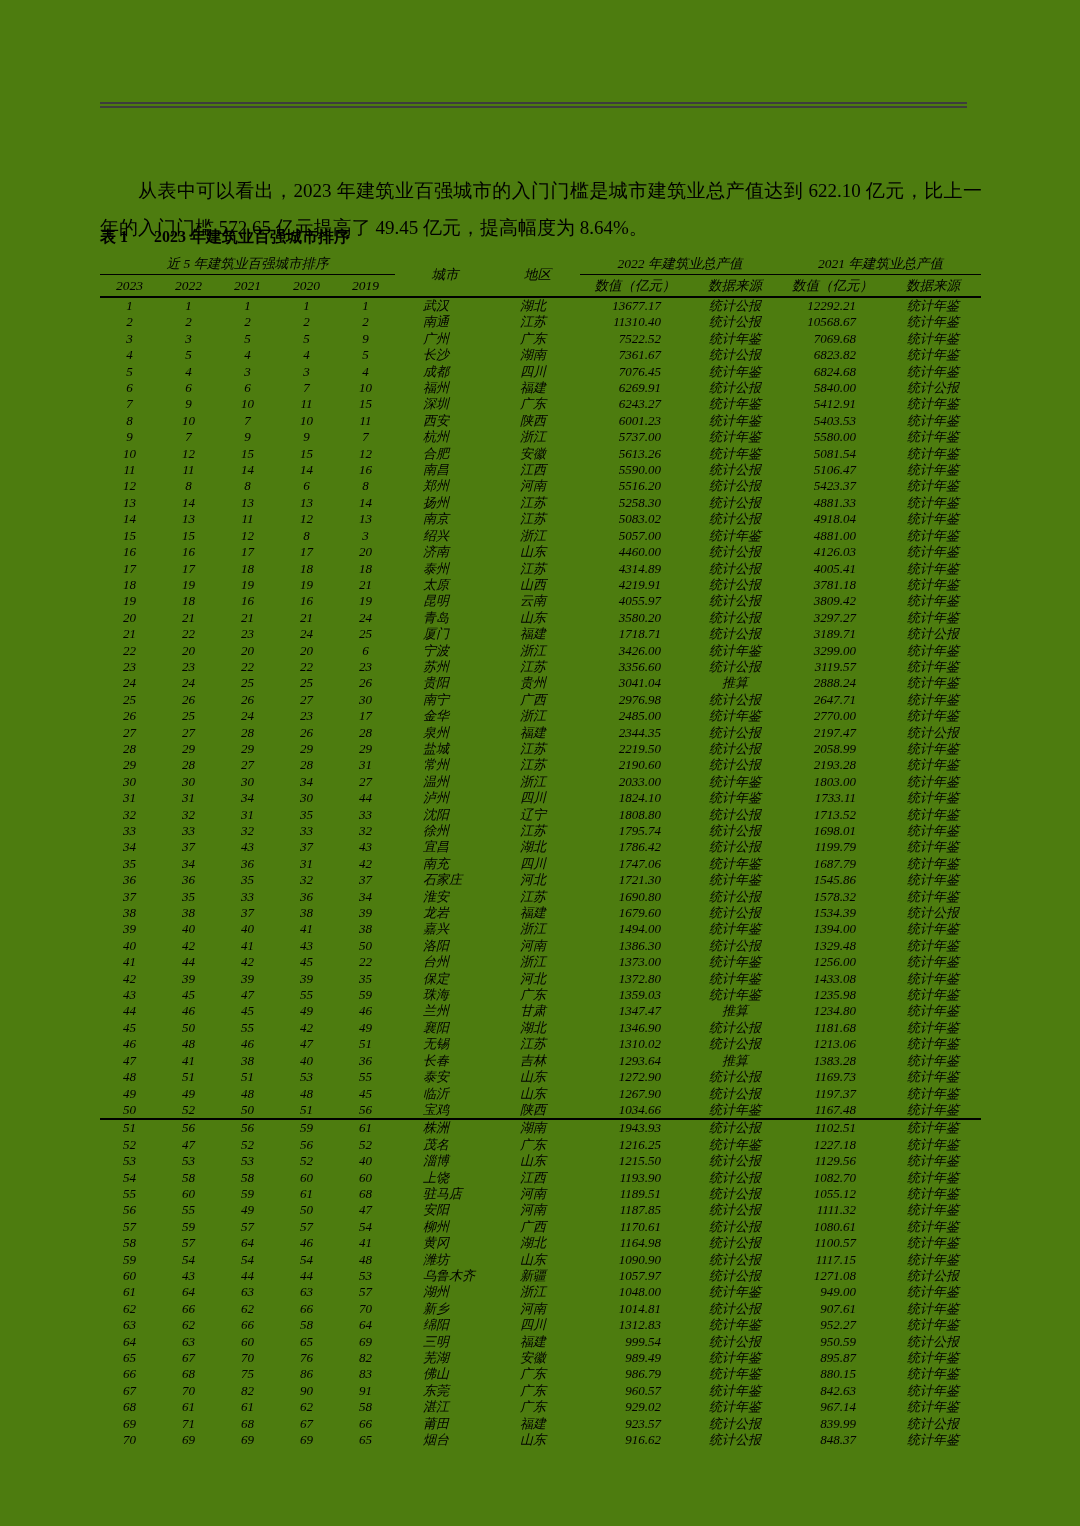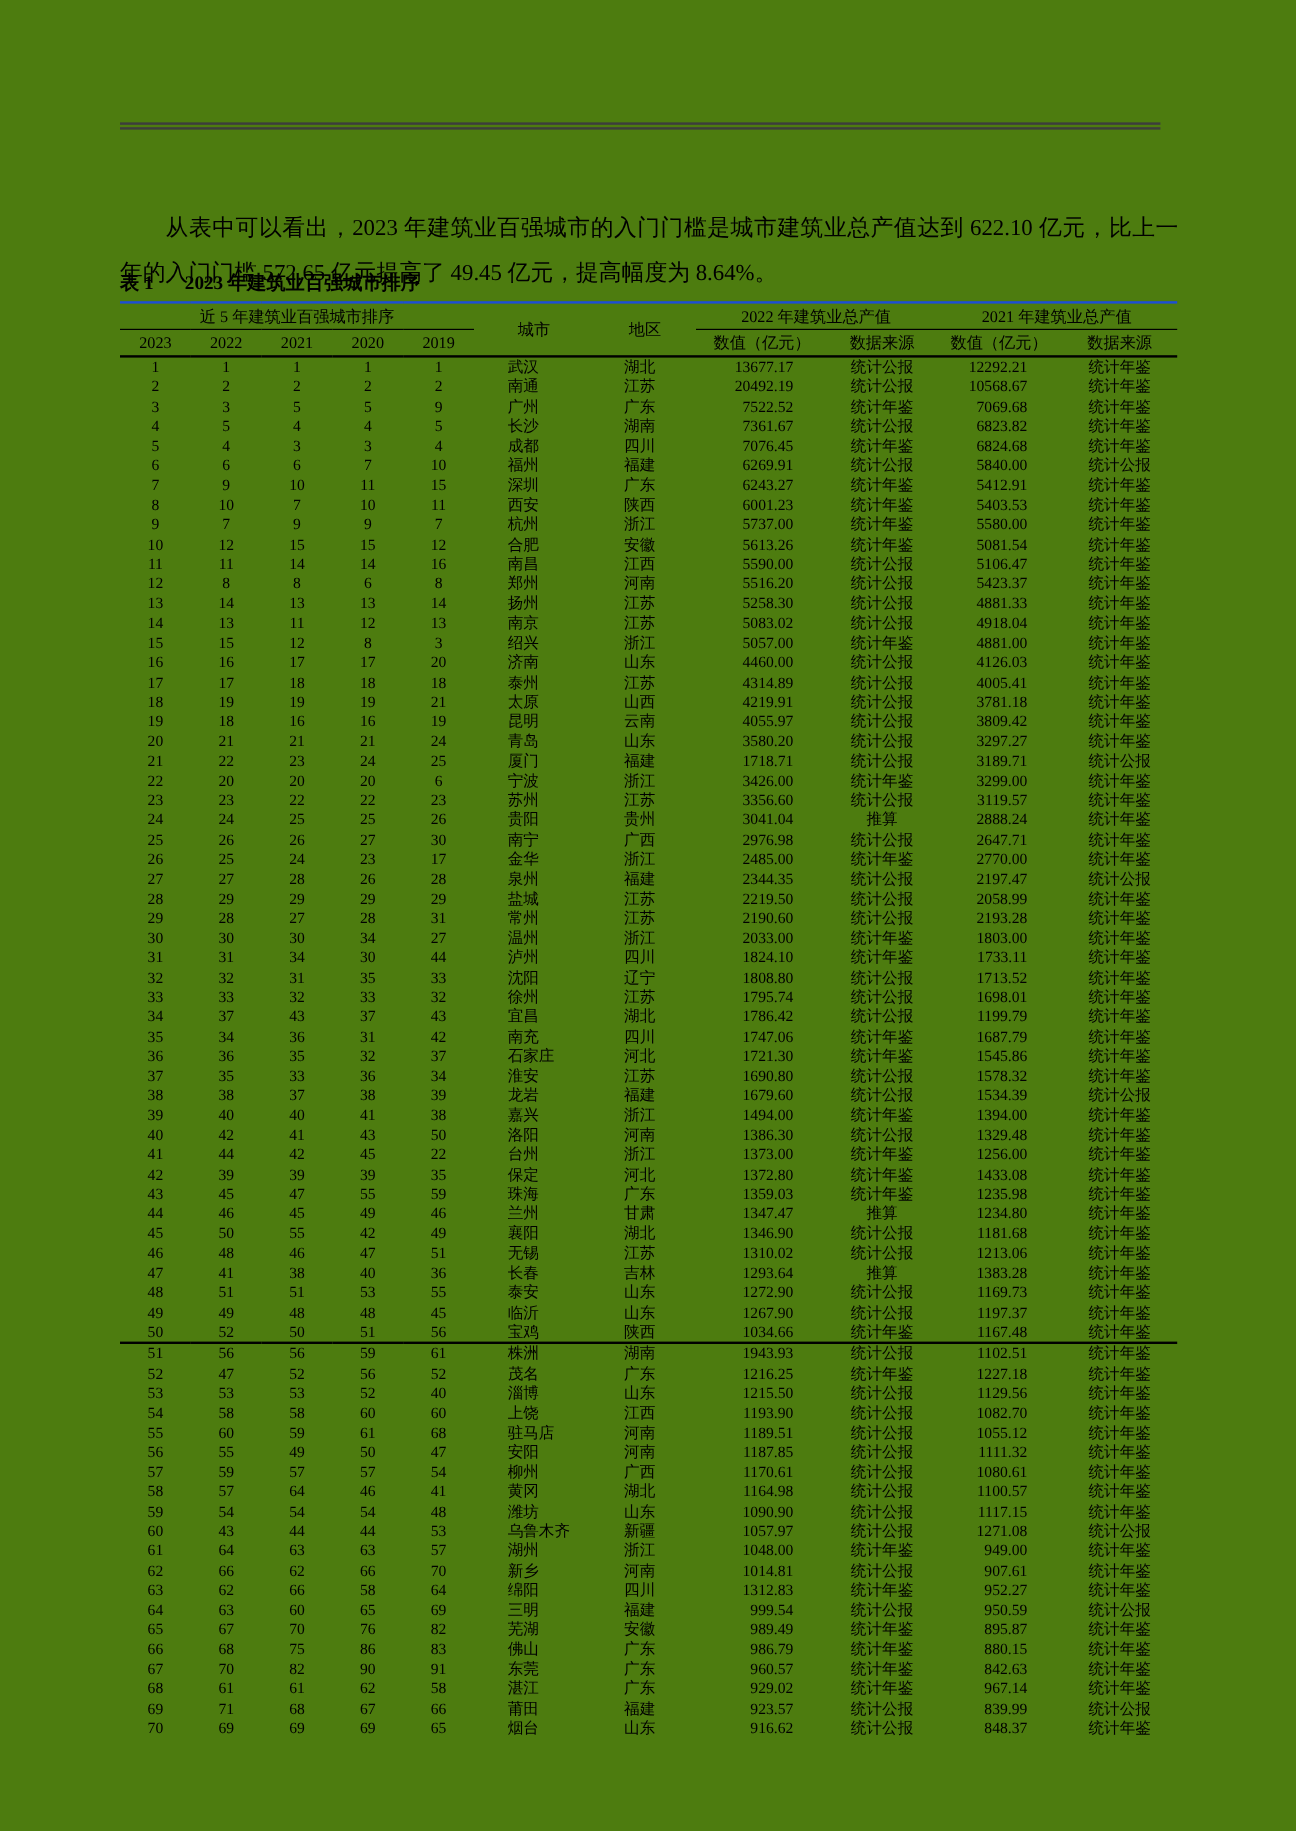--- a/index.html
+++ b/index.html
@@ -17,21 +17,21 @@
     font-size:19px; line-height:37px; text-align:justify; text-indent:2em;
   }
   .caption {
     position:absolute; left:100px; top:227px; width:881px;
     text-align:left; font-weight:bold; font-size:16px; line-height:20px;
   }
   .caption .cap-label { margin-right:26px; }
   .table-wrap { position:absolute; left:100px; top:251px; width:881px; }
   table {
     border-collapse:collapse; table-layout:fixed; width:881px;
-    font-size:13px; border-top:2px solid #1d4ed8;
+    font-size:13px; border-top:2px solid #4d7c0f;font-style:italic;
   }
   col.c-rank   { width:59px; }
   col.c-city   { width:100px; }
   col.c-region { width:85px; }
   col.c-val22  { width:110px; }
   col.c-src22  { width:90px; }
   col.c-val21  { width:105px; }
   col.c-src21  { width:96px; }
   thead th {
     font-weight:normal; font-size:13.5px; padding:0; height:21px;
@@ -113,21 +113,21 @@
             <td class="src">统计年鉴</td>
           </tr>
           <tr>
             <td class="rank">2</td>
             <td class="rank">2</td>
             <td class="rank">2</td>
             <td class="rank">2</td>
             <td class="rank">2</td>
             <td class="city">南通</td>
             <td class="region">江苏</td>
-            <td class="num">20492.19</td>
+            <td class="num">11310.40</td>
             <td class="src">统计公报</td>
             <td class="num">10568.67</td>
             <td class="src">统计年鉴</td>
           </tr>
           <tr>
             <td class="rank">3</td>
             <td class="rank">3</td>
             <td class="rank">5</td>
             <td class="rank">5</td>
             <td class="rank">9</td>

